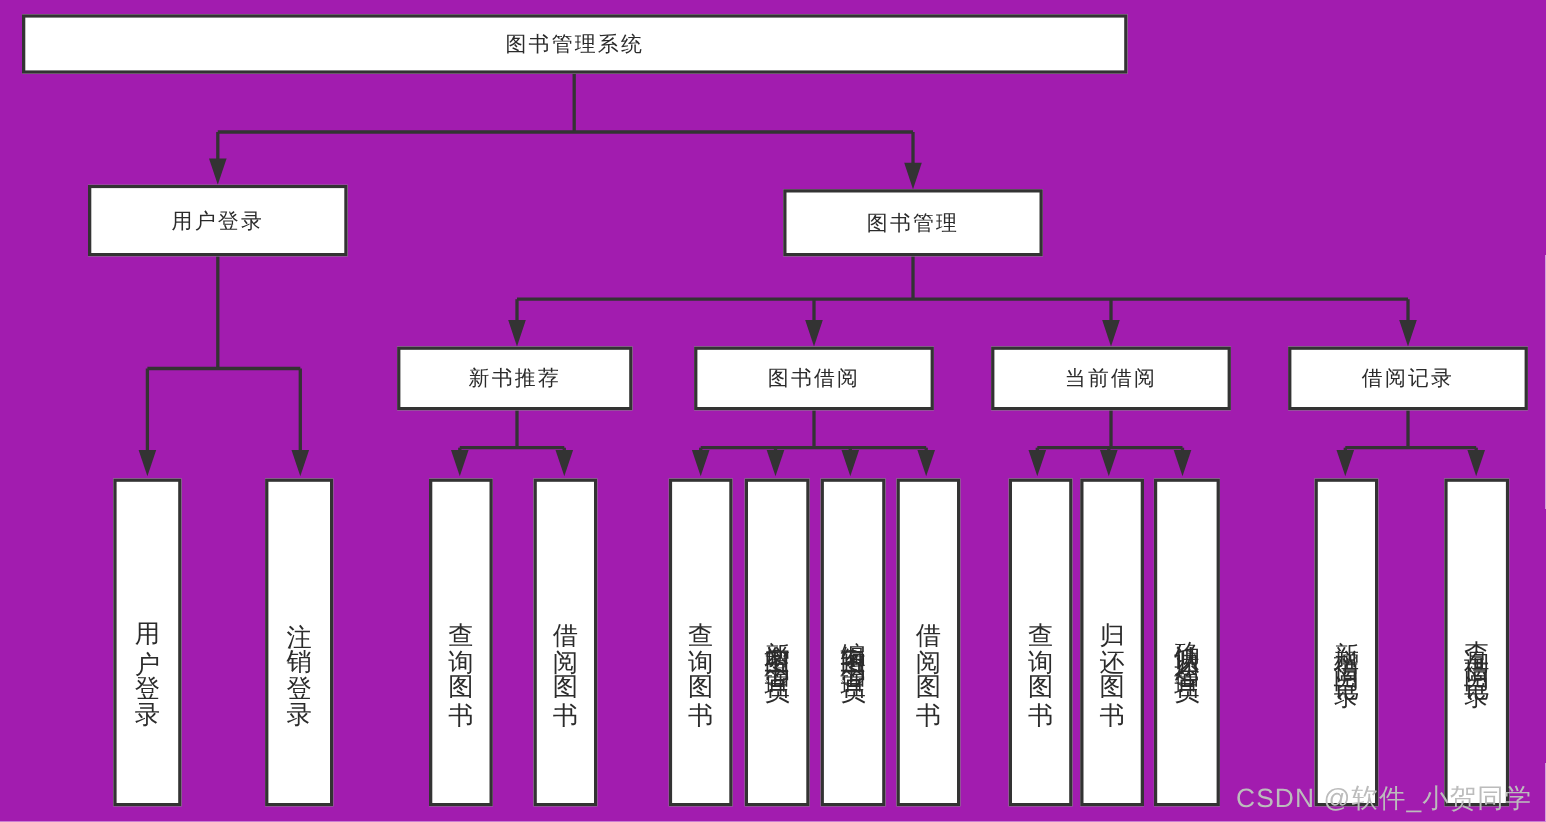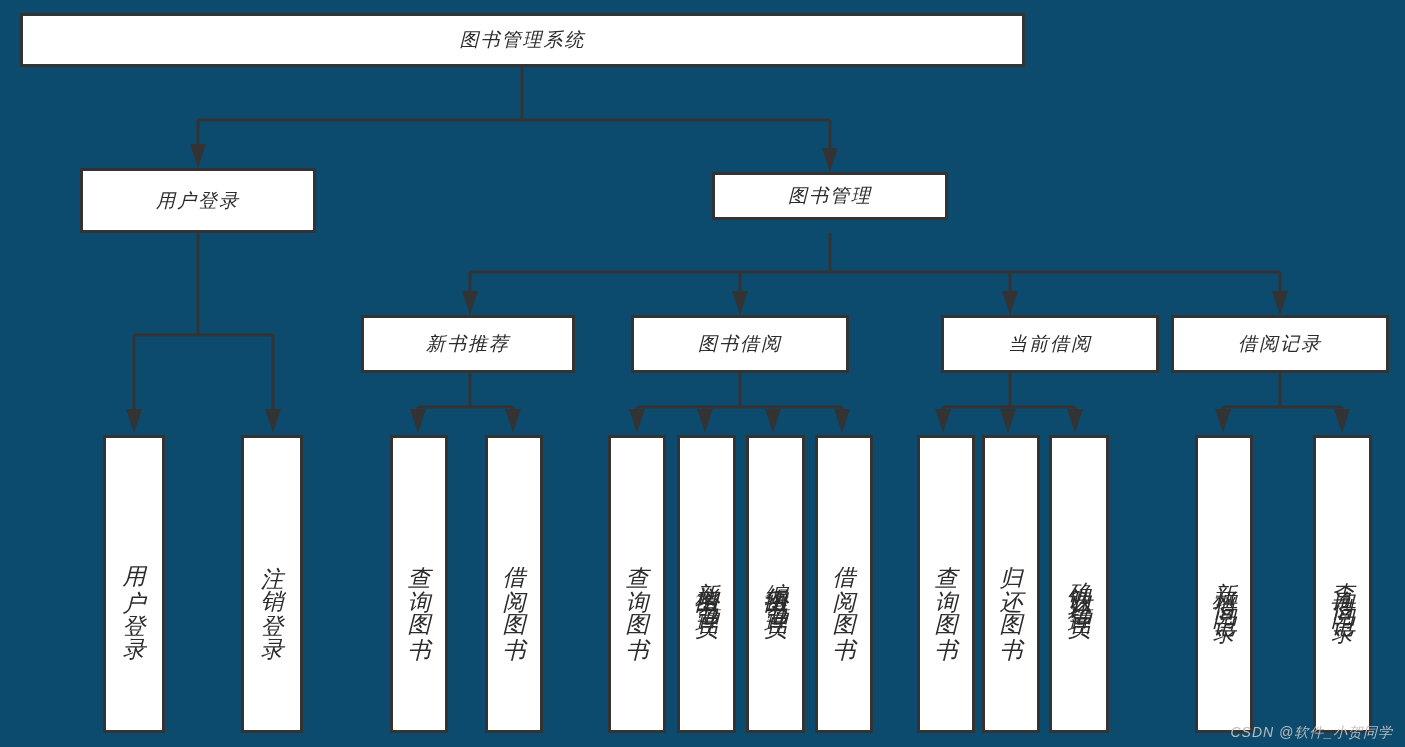--- a/index.html
+++ b/index.html
@@ -1,23 +1,22 @@
 <!DOCTYPE html>
 <html><head>
 <meta charset="utf-8">
 <style>
   html, body { margin: 0; padding: 0; background: #ffffff; }
   .canvas {
     position: relative;
     width: 1405px;
     height: 747px;
-    background: #0c4a6e;
+    background: #a21caf;
     font-family: "Liberation Sans", sans-serif;
     overflow: hidden;
-    font-style: italic;
   }
   svg.connectors {
     position: absolute;
     left: 0; top: 0;
     width: 1405px; height: 747px;
   }
   .node {
     position: absolute;
     box-sizing: border-box;
     border: 3px solid #333333;
@@ -48,21 +47,21 @@
     line-height: 1;
     white-space: nowrap;
   }
   .ls4 { letter-spacing: 24px; transform: translateY(12px); }
   .ls6 { letter-spacing: 8px;  transform: translateY(4px); }
   .ls9 { letter-spacing: 5px;  transform: translateY(2px); }
   .watermark {
     position: absolute;
     right: 12px;
     bottom: 5px;
-    font-size: 14px;
+    font-size: 24px;
     color: #bcbcbc;
     letter-spacing: 1px;
     z-index: 5;
     text-align: right;
   }
 </style>
 </head>
 <body>
 
 <div class="canvas">
@@ -129,25 +128,25 @@
       <polygon points="1000,409 1016,409 1008,433"></polygon>
       <polygon points="1067,409 1083,409 1075,433"></polygon>
       <polygon points="1215,409 1231,409 1223,433"></polygon>
       <polygon points="1334,409 1350,409 1342,433"></polygon>
     </g>
   </svg>
 
   <div class="node" style="left:20px; top:13px; width:1005px; height:54px;">图书管理系统</div>
 
   <div class="node" style="left:80px; top:168px; width:236px; height:65px;">用户登录</div>
-  <div class="node" style="left:712px; top:172px; width:236px; height:48px;">图书管理</div>
+  <div class="node" style="left:712px; top:172px; width:236px; height:61px;">图书管理</div>
 
   <div class="node" style="left:361px; top:315px; width:214px; height:58px;">新书推荐</div>
   <div class="node" style="left:631px; top:315px; width:218px; height:58px;text-align:right;">图书借阅</div>
-  <div class="node" style="left:901px; top:315px; width:218px; height:58px;margin-left:40px;">当前借阅</div>
+  <div class="node" style="left:901px; top:315px; width:218px; height:58px;">当前借阅</div>
   <div class="node" style="left:1171px; top:315px; width:218px; height:58px;">借阅记录</div>
 
   <div class="leaf" style="left:103px; width:62px;">
     <span class="vtext ls4">用户登录</span>
   </div>
   <div class="leaf" style="left:241px; width:62px;">
     <span class="vtext ls4">注销登录</span>
   </div>
 
   <div class="leaf" style="left:390px; width:58px;">

